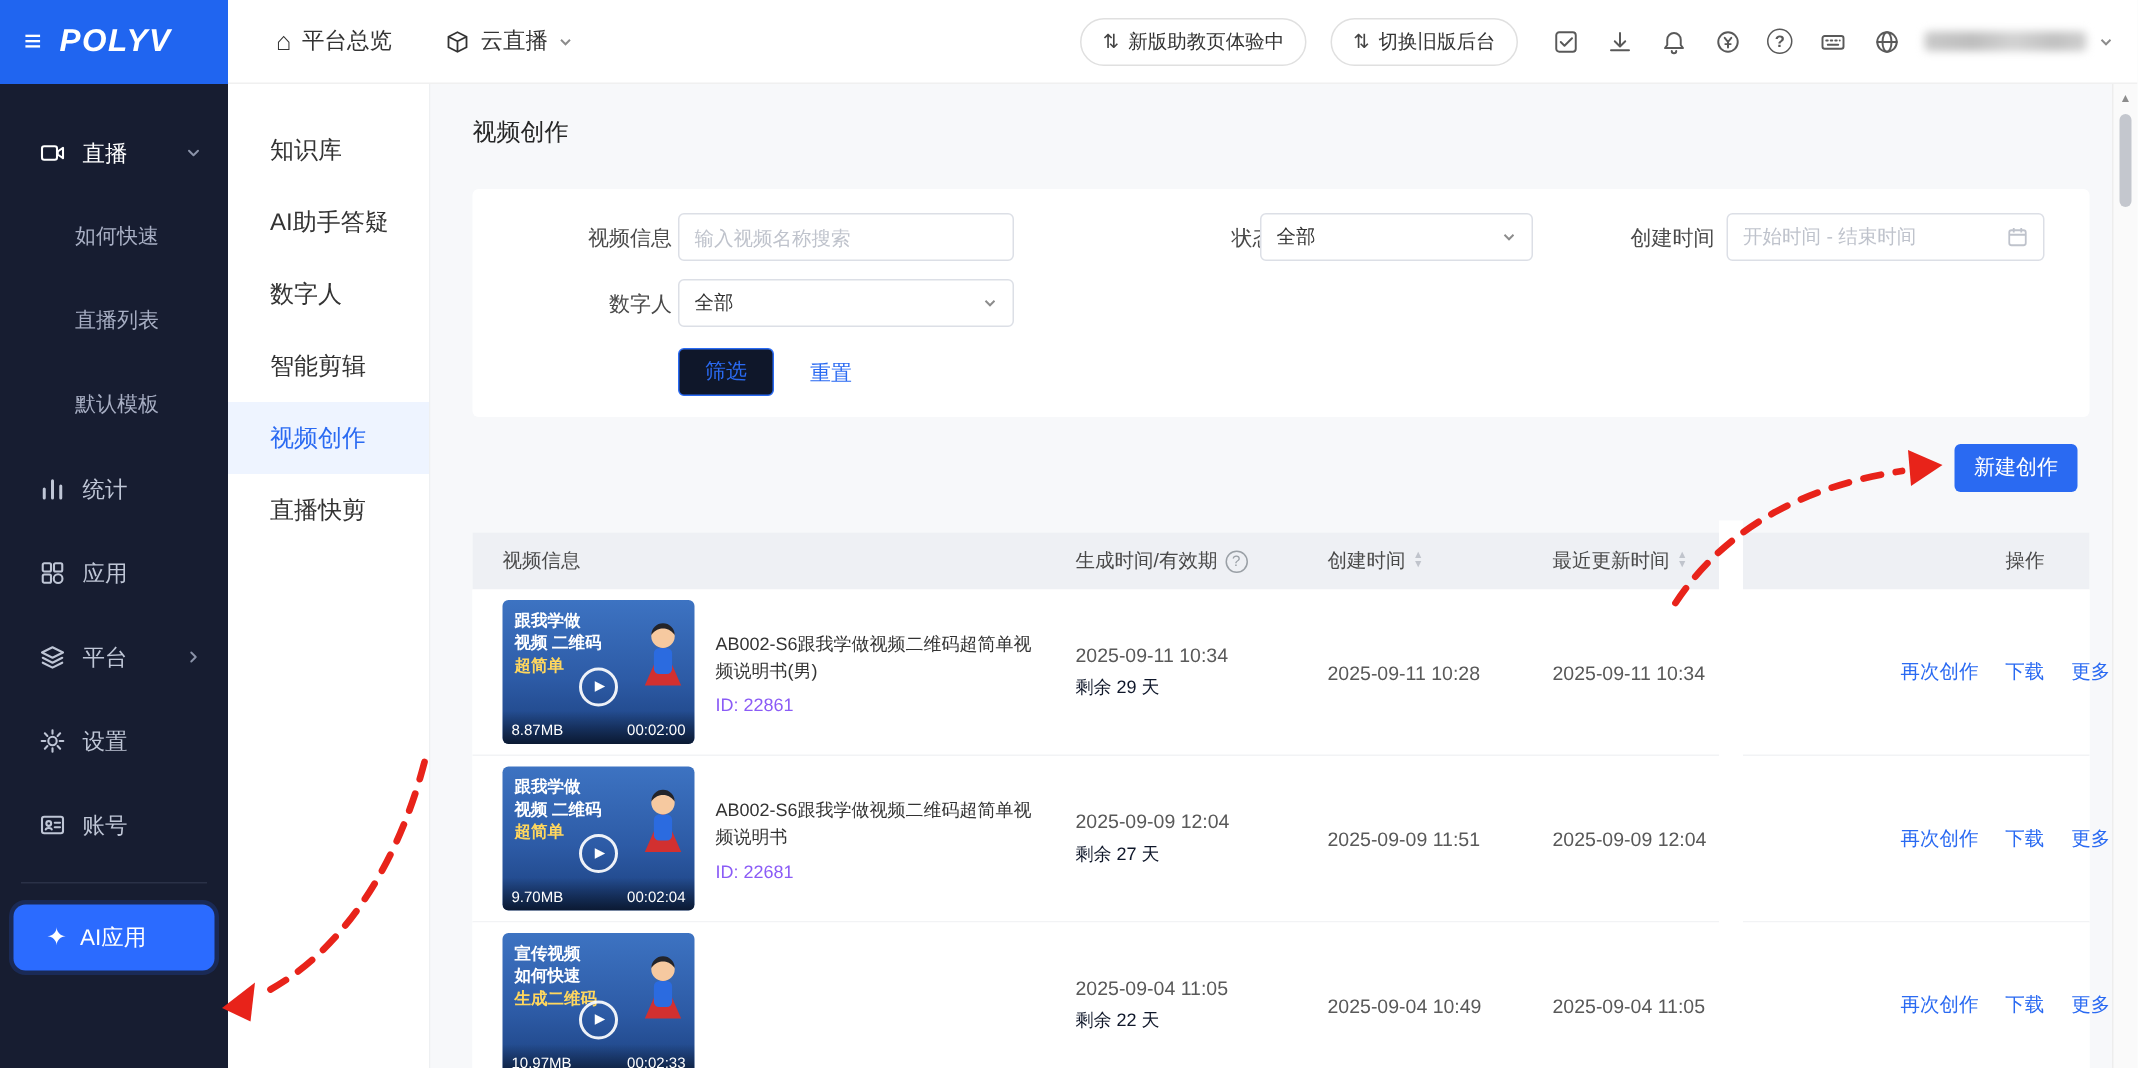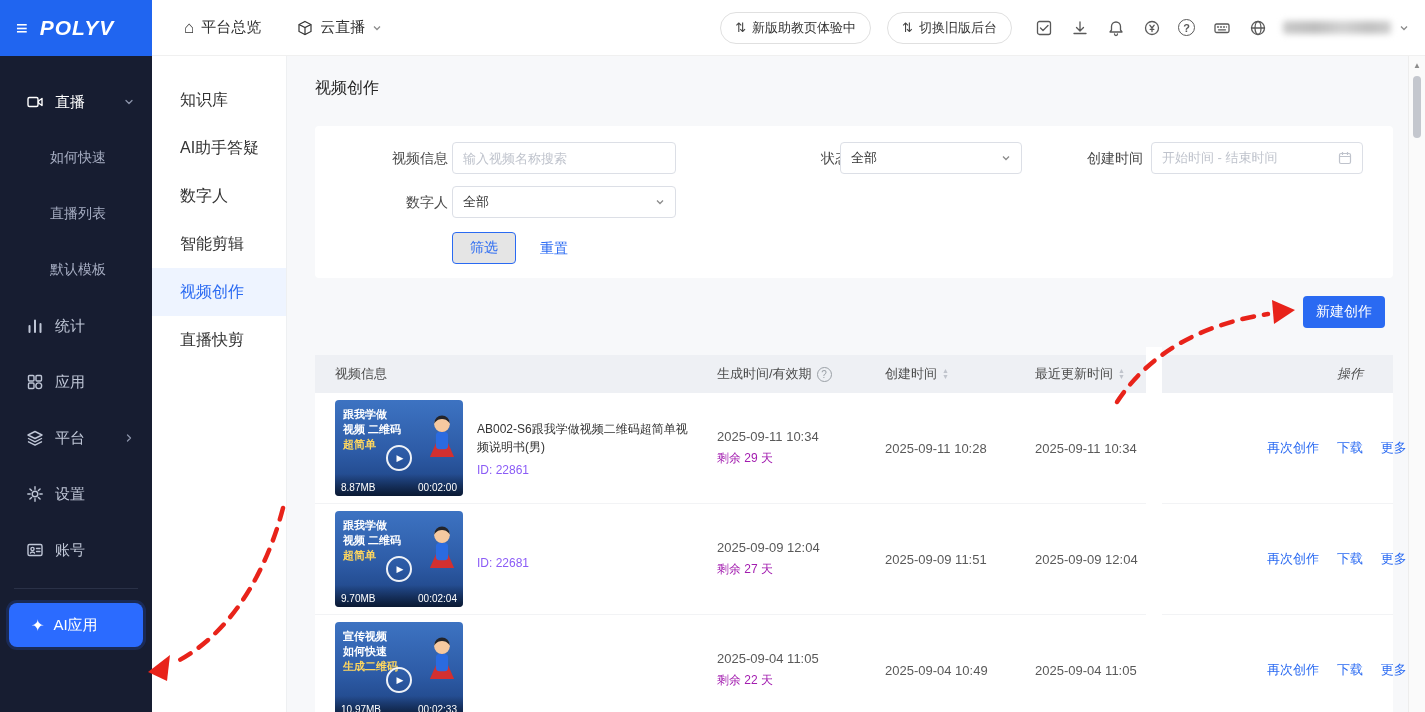--- a/index.html
+++ b/index.html
@@ -61,32 +61,32 @@
   .f-label { position:absolute; height:32px; line-height:32px; text-align:right; font-size:14px; color:#4a4a4a; }
   .f-input { position:absolute; height:32px; border:1px solid #dcdfe6; border-radius:4px;
     padding:0 10px; font-size:13px; color:#333; background:#fff; outline:none;
     font-family:"Liberation Sans","DejaVu Sans",sans-serif; }
   .f-input::placeholder { color:#bfc3cc; }
   .f-select { position:absolute; height:32px; border:1px solid #dcdfe6; border-radius:4px;
     background:#fff; display:flex; align-items:center; justify-content:space-between;
     padding:0 10px; font-size:13px; color:#333; cursor:pointer; }
   .f-date { color:#bfc3cc; display:flex; align-items:center; justify-content:space-between; cursor:pointer; }
   .btn-outline { position:absolute; width:64px; height:32px; border:1px solid #2a6af2; color:#2a6af2;
-    background:#e5e5e5; border-radius:4px; font-size:14px; cursor:pointer;
+    background:#0f172a; border-radius:4px; font-size:14px; cursor:pointer;
     font-family:"Liberation Sans","DejaVu Sans",sans-serif; }
   .link-btn { position:absolute; height:32px; line-height:32px; color:#2a6af2; font-size:14px; cursor:pointer; }
   .create-btn { position:absolute; left:1016px; top:240px; width:82px; height:32px;
     background:#2a6af2; color:#fff; border:none; border-radius:4px; font-size:14px; cursor:pointer; z-index:7;
     font-family:"Liberation Sans","DejaVu Sans",sans-serif; }
   
   .table { position:absolute; left:28px; top:299px; width:1078px; background:#fff; }
   .t-head { display:grid; grid-template-columns:382px 168px 150px 218px 120px;
     height:38px; align-items:center; background:#eef0f4; padding:0 20px; font-size:13px; color:#4a4a4a; }
   .t-head .cell { display:flex; align-items:center; gap:5px; }
-  .t-head .cell.right { justify-content:flex-end; padding-right:10px;font-style:italic; }
+  .t-head .cell.right { justify-content:flex-end; padding-right:10px; }
   .sort { display:inline-flex; flex-direction:column; cursor:pointer; }
   .sort i { font-style:normal; font-size:7px; line-height:6px; color:#c0c4cc; }
   .q-circ { width:15px; height:15px; border:1px solid #9aa0a6; border-radius:50%; color:#9aa0a6;
     font-size:10px; display:inline-flex; align-items:center; justify-content:center; cursor:pointer; }
   .t-row { display:grid; grid-template-columns:382px 168px 150px 218px 120px;
     height:111px; align-items:center; padding:0 20px; border-bottom:1px solid #f2f3f5; background:#fff; }
   .info-cell { display:flex; align-items:center; gap:14px; }
   .thumb { position:relative; width:128px; height:96px; border-radius:4px; overflow:hidden; flex:0 0 auto;
     background:linear-gradient(180deg,#3d73c2 0%,#2d5ba6 55%,#1b3f7d 100%); cursor:pointer; }
   .thumb-txt { position:absolute; left:8px; top:7px; color:#fff; font-size:11px; line-height:1.35; font-weight:bold; }
@@ -96,21 +96,21 @@
     width:26px; height:26px; border:2px solid rgba(255,255,255,.92); border-radius:50%;
     display:flex; align-items:center; justify-content:center; color:#fff; font-size:9px; cursor:pointer;
     padding-left:2px; }
   .thumb-shade { position:absolute; left:0; right:0; bottom:0; height:22px;
     background:linear-gradient(180deg,transparent,rgba(0,0,0,.6)); }
   .thumb-size { position:absolute; left:6px; bottom:3px; color:#fff; font-size:10px; }
   .thumb-dur { position:absolute; right:6px; bottom:3px; color:#fff; font-size:10px; }
   .v-title { font-size:12px; color:#333; line-height:1.5; width:218px; cursor:pointer; }
   .v-id { margin-top:7px; font-size:12px; color:#8b5cf6; }
   .time-main { font-size:13px; color:#595959; }
-  .time-sub { margin-top:6px; font-size:12px; color:#a21caf; }
+  .time-sub { margin-top:6px; font-size:12px; color:#0f172a; }
   .act-cell { text-align:right; padding-right:8px; white-space:nowrap; }
   .act-link { color:#2a6af2; font-size:13px; margin-left:14px; cursor:pointer; }
   
   .col-strip { position:absolute; left:859px; top:291px; width:16px; height:365px; background:#fff; z-index:6; }
   
   .scrollbar { position:absolute; right:0; top:56px; width:17px; height:656px;
     background:#fafafa; border-left:1px solid #ededed; z-index:25; }
   .sb-arrow { display:block; text-align:center; font-size:8px; color:#8c8c8c; padding-top:5px; }
   .sb-thumb { position:absolute; left:4px; top:20px; width:8px; height:62px; background:#c4c7ce; border-radius:4px; cursor:pointer; }
   
@@ -410,20 +410,21 @@
             <rect x="13" y="23" width="14" height="20" rx="4" fill="#2b6be0"></rect>
             <circle cx="20" cy="14" r="9" fill="#f6c9a0"></circle>
             <path d="M11 13a9 9 0 0 1 18 0c-3-4-6-5-9-5s-6 1-9 5z" fill="#23242a"></path>
           </svg>
           <span class="play">▶</span>
           <div class="thumb-shade"></div>
           <span class="thumb-size">9.70MB</span>
           <span class="thumb-dur">00:02:04</span>
         </div>
         <div>
+          <div class="v-title">AB002-S6跟我学做视频二维码超简单视频说明书</div>
           <div class="v-id">ID: 22681</div>
         </div>
       </div>
       <div>
         <div class="time-main">2025-09-09 12:04</div>
         <div class="time-sub">剩余 27 天</div>
       </div>
       <div class="time-main">2025-09-09 11:51</div>
       <div class="time-main">2025-09-09 12:04</div>
       <div class="act-cell">

